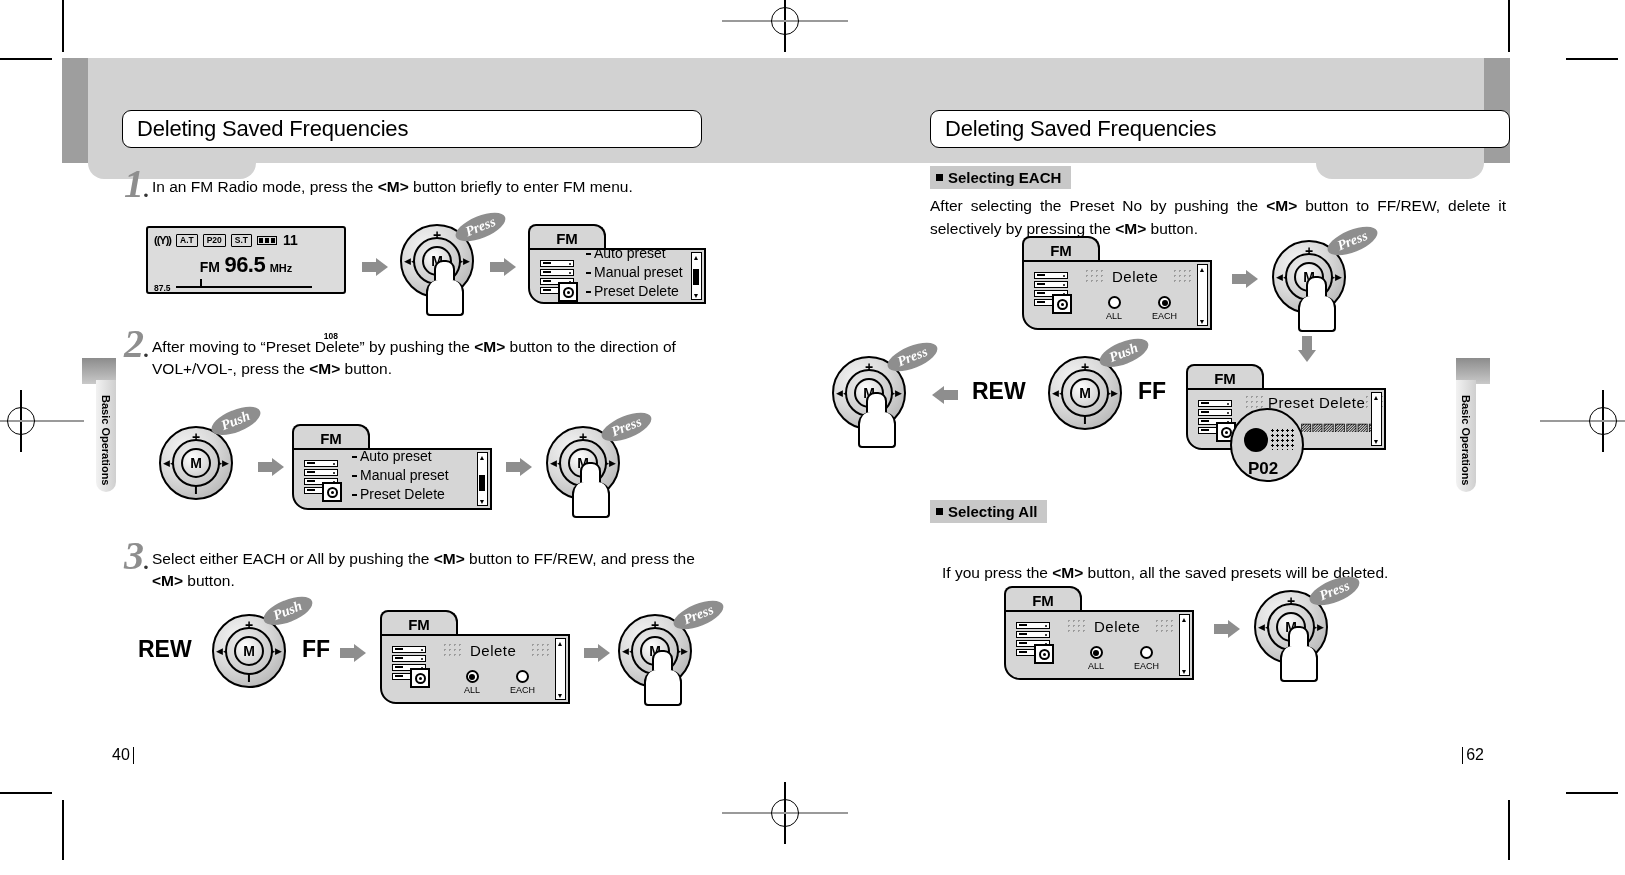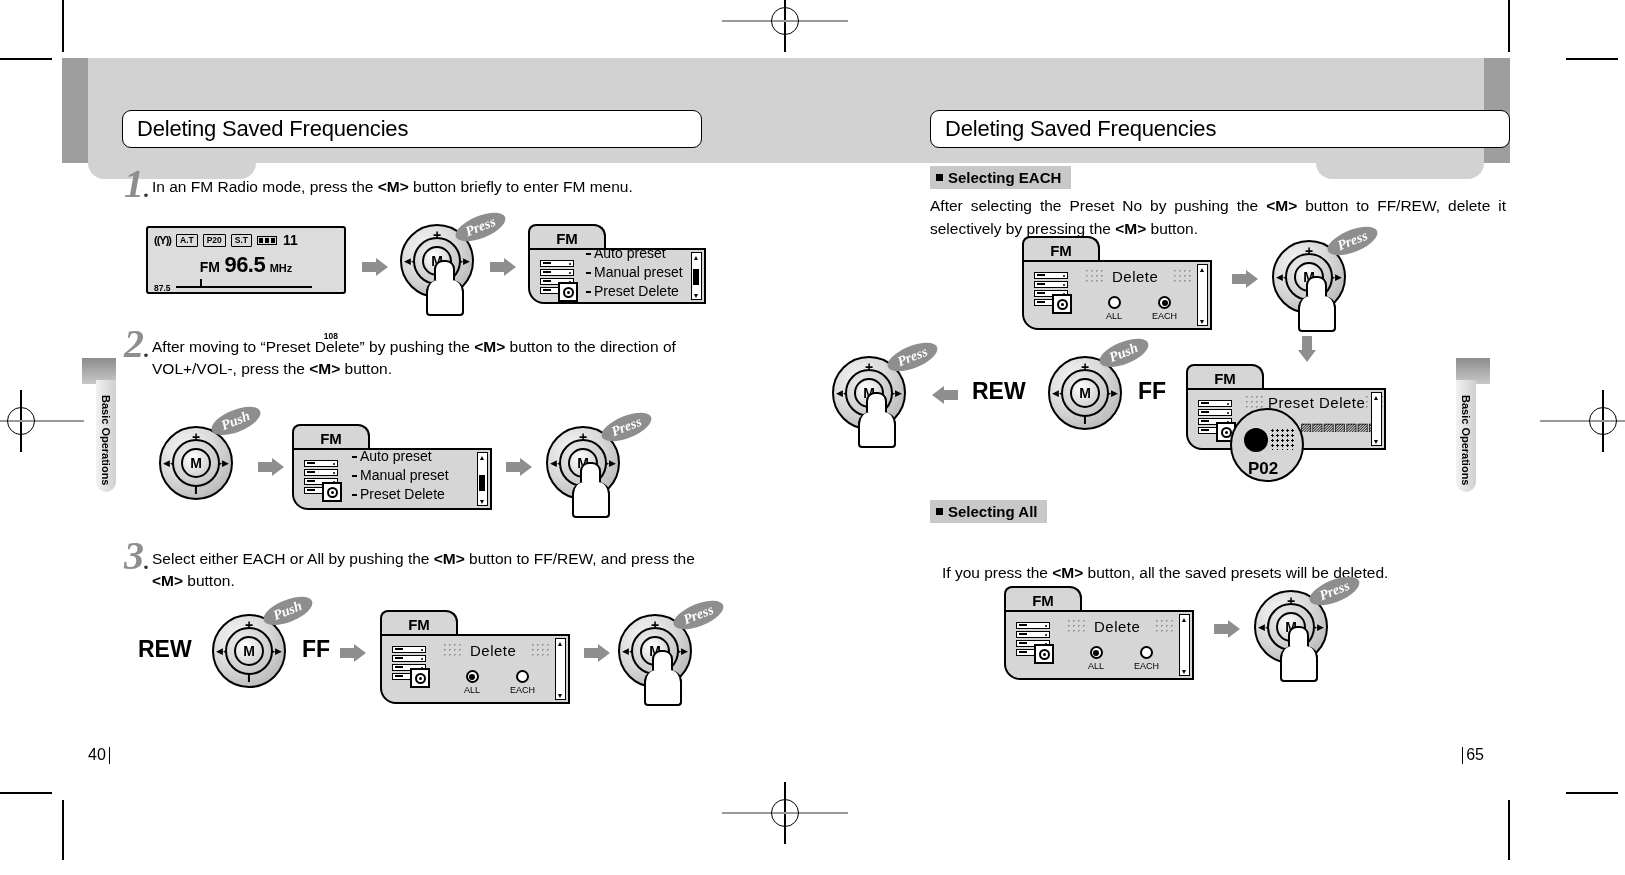--- a/index.html
+++ b/index.html
@@ -60,21 +60,21 @@
   .step-text b{font-weight:bold;}
 
   .sec-head{
     position:absolute;background:#c8c8c8;padding:3px 10px 3px 6px;
     font-size:15px;font-weight:bold;color:#000;display:flex;align-items:center;gap:5px;
   }
   .sec-head .sq{width:7px;height:7px;background:#000;display:inline-block;}
   .sec-body{position:absolute;font-size:15.5px;line-height:1.5;color:#000;text-align:justify;}
   .sec-body b{font-weight:bold;}
 
-  .pagenum{position:absolute;bottom:-6px;font-size:16px;color:#000;display:flex;align-items:center;gap:3px;}
+  .pagenum{position:absolute;bottom:-6px;font-size:16px;color:#000;display:flex;align-items:center;gap:3px;margin-left:24px;}
   .pagenum .bar{width:1.5px;height:17px;background:#000;display:inline-block;}
   .pagenum.l{left:26px;}
   .pagenum.r{right:26px;}
 
   
   .lcd{position:absolute;width:200px;height:68px;border:2px solid #000;border-radius:3px;
        background:#dcdcdc;box-sizing:border-box;padding:4px 6px;}
   .lcd-top{display:flex;align-items:center;gap:5px;font-size:9px;font-weight:bold;}
   .lcd-top .bx{border:1.2px solid #000;padding:0 3px;border-radius:1px;font-size:8.5px;line-height:11px;}
   .lcd-top .ant{font-size:11px;letter-spacing:-1px;}
@@ -710,16 +710,16 @@
       <div class="hub">M</div>
       <div class="hand">
           <div class="finger"></div>
           <div class="palm"></div>
         </div>
     </div>
     <div class="bubble" style="left:522px;top:522px;">Press</div>
 
     <div class="pagenum r">
       <span class="bar"></span>
-        <span>65</span>
+        <span>62</span>
     </div>
   </div>
 </div>
 
 </body></html>

